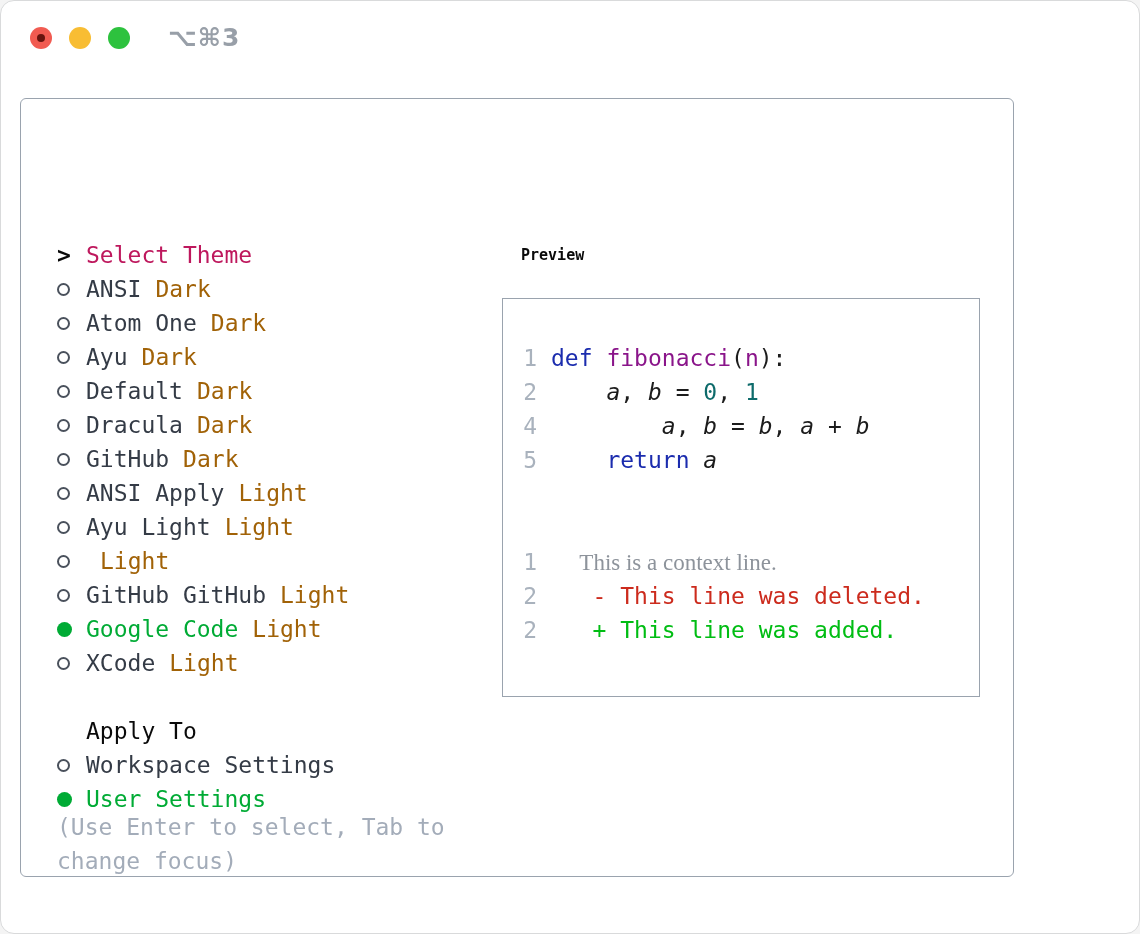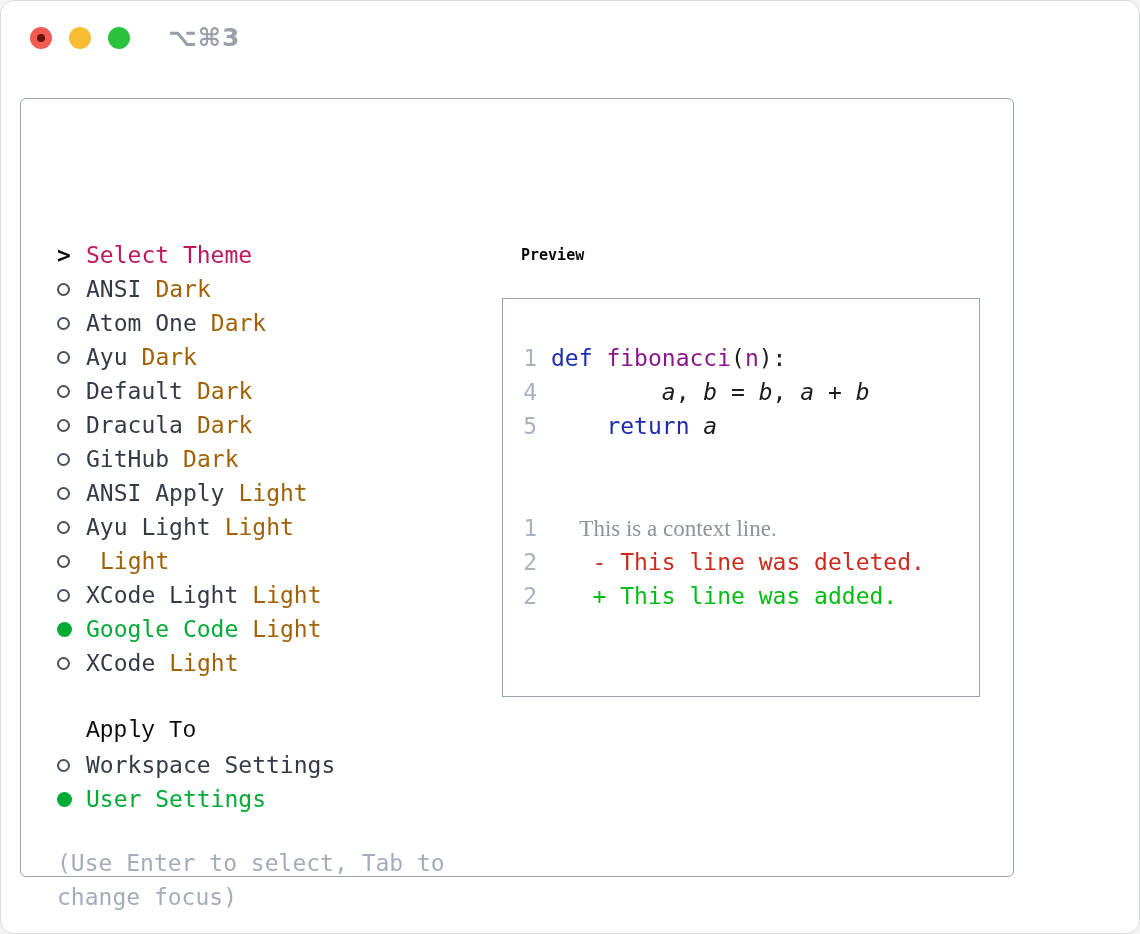--- a/index.html
+++ b/index.html
@@ -32,25 +32,25 @@
   }
   
   .theme-col { position:absolute; left:36px; top:139px; }
   .apply-col { position:absolute; left:36px; top:615px; }
   .row { display:flex; align-items:center; height:34px; font-size:23px; color:#343b46; white-space:pre; }
   .marker { width:29px; display:flex; align-items:center; flex:none; }
   .cursor-glyph { font-weight:bold; color:#0a0a0a; }
   .ring { width:13px; height:13px; border-radius:50%; border:2px solid #4a515c; }
   .dot  { width:15px; height:15px; border-radius:50%; background:#00ab35; }
   .hdr  { font-weight:normal; color:#be185d; }
-  .hdr-plain { color:#0a0a0a;font-family:Liberation Mono, monospace; }
+  .hdr-plain { color:#0a0a0a; }
   .t-var { color:#a16207; margin-left:14px; }
   .sel .t-name { color:#00ab35; }
   .hint {
-    position:absolute; left:36px; top:747px; width:400px;
+    position:absolute; left:36px; top:711px; width:400px;
     font-size:23px; line-height:34px; color:#a3acb9; white-space:normal;
   }
   
   .preview-title { position:absolute; left:500px; top:139px; height:34px;
     display:flex; align-items:center; font-size:15px; font-weight:bold; color:#0a0a0a; }
   .preview-box {
     position:absolute; left:481px; top:199px; width:478px; height:399px;
     border:1.5px solid #9aa3ae; border-radius:0; background:#ffffff;
   }
   .code-area { padding:42px 0 0 20px; font-size:23px; line-height:34px; }
@@ -88,21 +88,21 @@
 
     <div class="row"><span class="marker"><span class="ring"></span></span><span class="t-name">ANSI</span><span class="t-var">Dark</span></div>
         <div class="row"><span class="marker"><span class="ring"></span></span><span class="t-name">Atom One</span><span class="t-var">Dark</span></div>
         <div class="row"><span class="marker"><span class="ring"></span></span><span class="t-name">Ayu</span><span class="t-var">Dark</span></div>
         <div class="row"><span class="marker"><span class="ring"></span></span><span class="t-name">Default</span><span class="t-var">Dark</span></div>
         <div class="row"><span class="marker"><span class="ring"></span></span><span class="t-name">Dracula</span><span class="t-var">Dark</span></div>
         <div class="row"><span class="marker"><span class="ring"></span></span><span class="t-name">GitHub</span><span class="t-var">Dark</span></div>
         <div class="row"><span class="marker"><span class="ring"></span></span><span class="t-name">ANSI Apply</span><span class="t-var">Light</span></div>
         <div class="row"><span class="marker"><span class="ring"></span></span><span class="t-name">Ayu Light</span><span class="t-var">Light</span></div>
         <div class="row"><span class="marker"><span class="ring"></span></span><span class="t-var">Light</span></div>
-        <div class="row"><span class="marker"><span class="ring"></span></span><span class="t-name">XCode Light</span><span class="t-var">Light</span></div>
+        <div class="row"><span class="marker"><span class="ring"></span></span><span class="t-name">GitHub GitHub</span><span class="t-var">Light</span></div>
         <div class="row sel"><span class="marker"><span class="dot"></span></span><span class="t-name">Google Code</span><span class="t-var">Light</span></div>
         <div class="row"><span class="marker"><span class="ring"></span></span><span class="t-name">XCode</span><span class="t-var">Light</span></div>
       </div>
 
     <div class="apply-col">
       <div class="row">
         <span class="marker"></span>
         <span class="hdr-plain">Apply To</span>
       </div>
 
@@ -111,20 +111,21 @@
       </div>
 
     <div class="hint">(Use Enter to select, Tab to change focus)</div>
 
     <div class="preview-title">Preview</div>
 
     <div class="preview-box">
       <div class="code-area">
 
       <div class="code-line"><span class="num">1</span><span class="tok-kwd">def</span><span class="tok-pln"> </span><span class="tok-typ">fibonacci</span><span class="tok-pln">(</span><span class="tok-typ">n</span><span class="tok-pln">):</span></div>
+          <div class="code-line"><span class="num">2</span><span class="tok-pln">    </span><span class="tok-var">a</span><span class="tok-pln">, </span><span class="tok-var">b</span><span class="tok-pln"> = </span><span class="tok-lit">0</span><span class="tok-pln">, </span><span class="tok-lit">1</span></div>
           <div class="code-line"><span class="num">4</span><span class="tok-pln">        </span><span class="tok-var">a</span><span class="tok-pln">, </span><span class="tok-var">b</span><span class="tok-pln"> = </span><span class="tok-var">b</span><span class="tok-pln">, </span><span class="tok-var">a</span><span class="tok-pln"> + </span><span class="tok-var">b</span></div>
           <div class="code-line"><span class="num">5</span><span class="tok-pln">    </span><span class="tok-kwd">return</span><span class="tok-pln"> </span><span class="tok-var">a</span></div>
           <div class="spacer"></div>
           <div class="code-line"><span class="num">1</span><span class="tok-ctx">     This is a context line.</span></div>
           <div class="code-line"><span class="num">2</span><span class="tok-del">   - This line was deleted.</span></div>
           <div class="code-line"><span class="num">2</span><span class="tok-add">   + This line was added.</span></div>
         </div>
     </div>
 
   </div>

